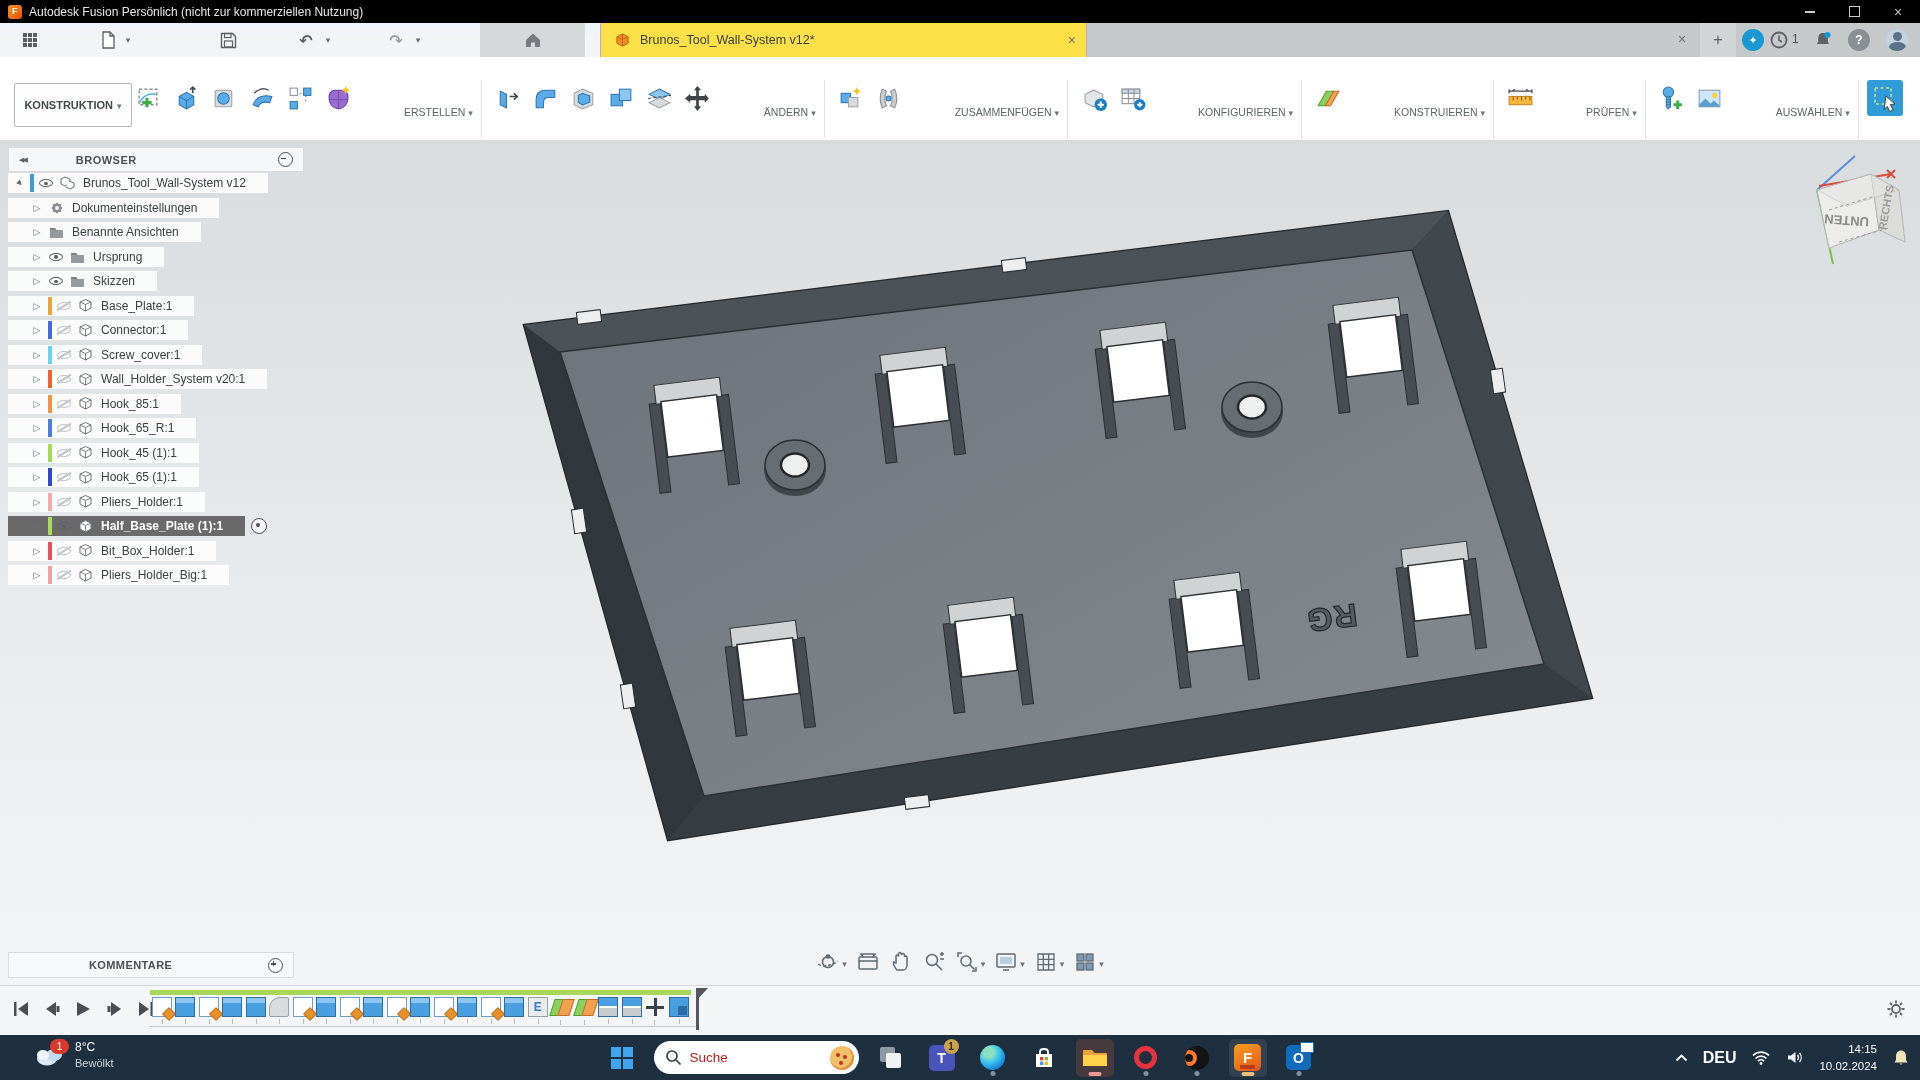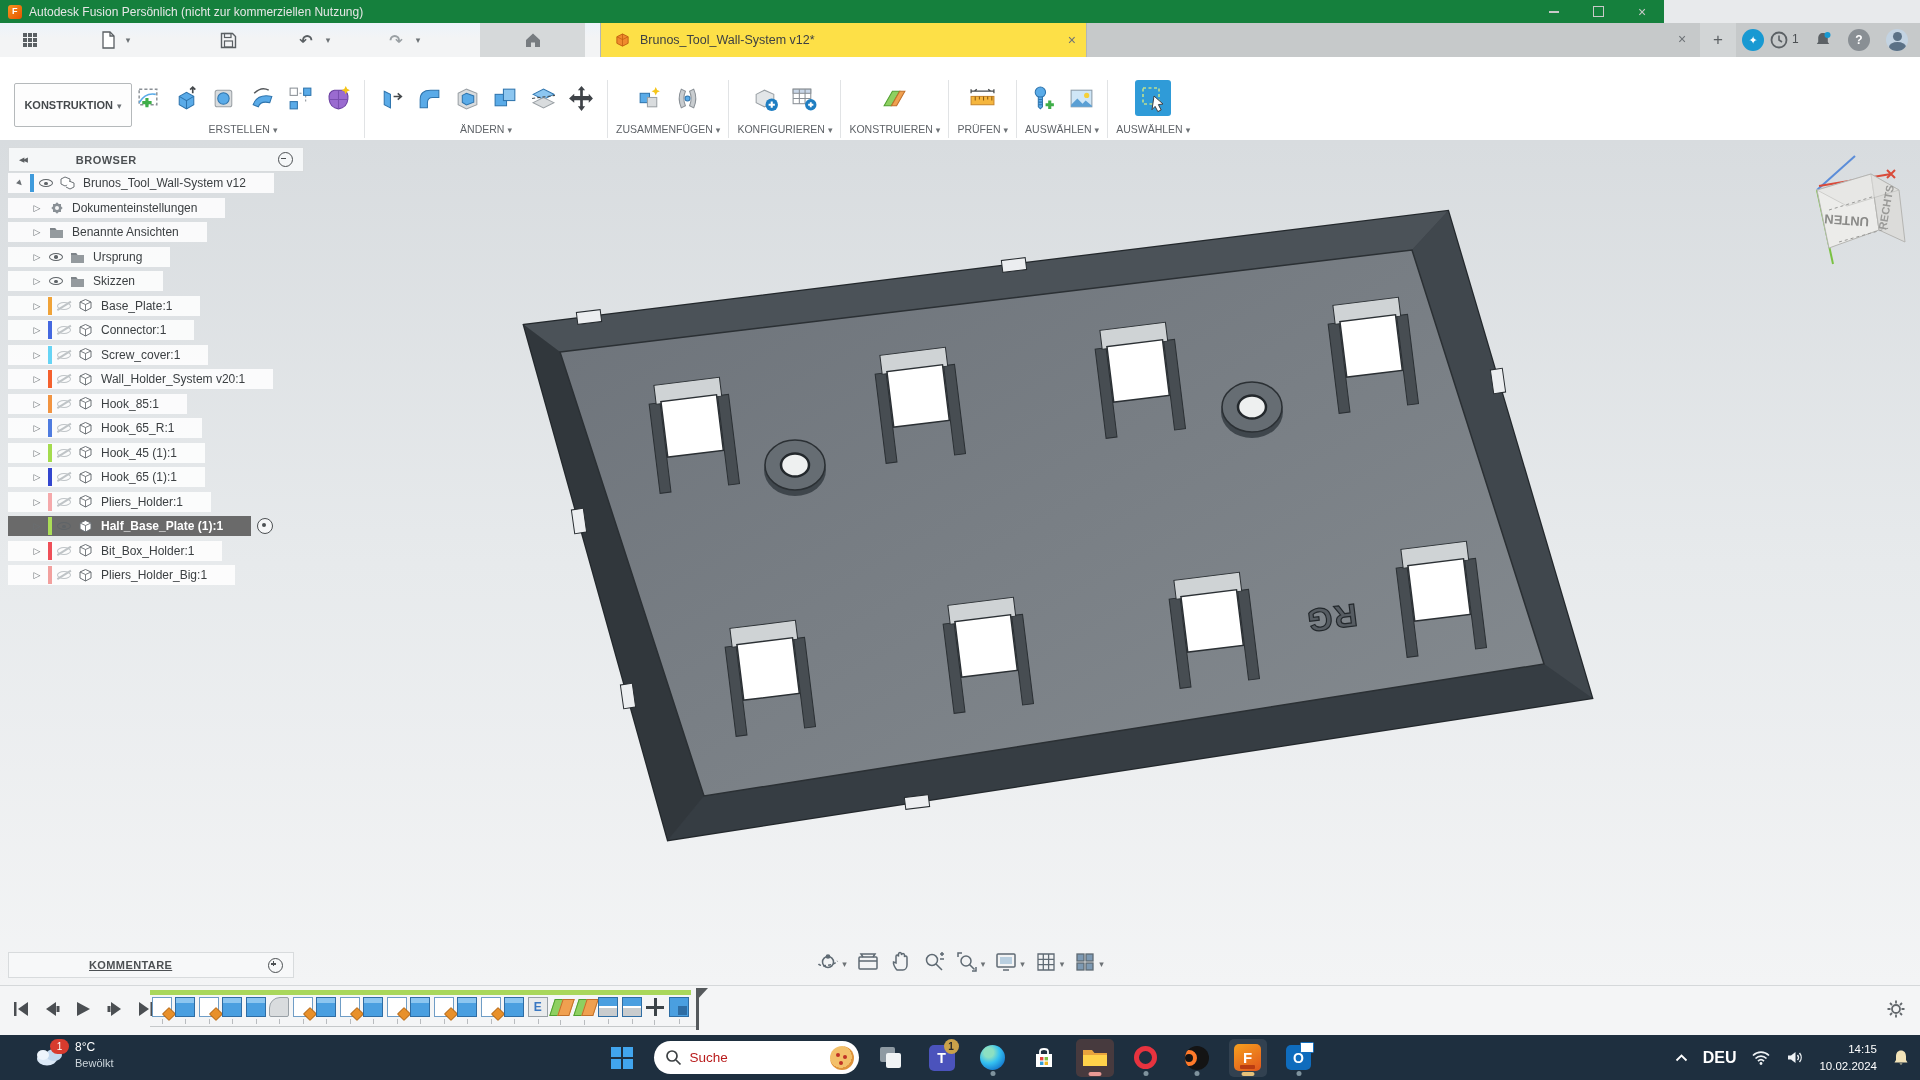--- a/index.html
+++ b/index.html
@@ -2,21 +2,21 @@
 <html><head>
 <meta charset="utf-8">
 <style>
   html,body{margin:0;padding:0;}
   body{width:1920px;height:1080px;position:relative;overflow:hidden;
        font-family:"Liberation Sans","DejaVu Sans",sans-serif;background:#e8eaec;
        -webkit-font-smoothing:antialiased;}
   .abs{position:absolute;}
 
   
-  .titlebar{position:absolute;left:0;top:0;width:1664px;height:23px;background:#15803d;
+  .titlebar{position:absolute;left:0;top:0;width:1920px;height:23px;background:#000000;
             display:flex;align-items:center;color:#e6e6e6;font-size:12px;}
   .fus-logo{width:14px;height:14px;border-radius:3px;margin:0 7px 0 8px;
             background:linear-gradient(135deg,#f7941e,#e65300);position:relative;flex:none;}
   .fus-logo::after{content:"F";position:absolute;left:4px;top:1px;font-size:9px;font-weight:bold;color:#fff;}
   .win-controls{position:absolute;right:0;top:0;height:23px;display:flex;}
   .win-btn{width:44px;height:23px;display:flex;align-items:center;justify-content:center;color:#c9c9c9;}
   .glyph-min{width:10px;height:2px;background:#c9c9c9;}
   .glyph-max{width:9px;height:9px;border:1.5px solid #c9c9c9;}
   .glyph-close{font-size:14px;line-height:1;}
 
@@ -46,21 +46,21 @@
 
   
   .ribbon{position:absolute;left:0;top:57px;width:1920px;height:83px;background:#fff;border-bottom:1px solid #c9cdd0;}
   .env-box{position:absolute;left:14px;top:26px;width:116px;height:42px;border:1px solid #b5b9bb;border-radius:2px;
            background:#fdfdfd;display:flex;align-items:center;justify-content:center;gap:4px;
            font-size:11px;font-weight:bold;color:#45494c;}
   .rtabs{position:absolute;left:130px;top:2px;display:flex;gap:34px;padding-left:18px;font-size:12px;font-weight:bold;color:#6b7075;}
   .rtab{padding:2px 4px 3px;letter-spacing:.2px;}
   .rtab.active{color:#0a99dc;border-bottom:3px solid #0a99dc;}
   .rgroups{position:absolute;left:130px;top:21px;display:flex;align-items:flex-start;}
-  .rgroup{display:flex;flex-direction:column;align-items:center;}
+  .rgroup{display:flex;flex-direction:row;align-items:flex-end;gap:48px;}
   .g-icons{display:flex;gap:2px;height:40px;align-items:center;}
   .g-label{font-size:10.5px;color:#5f6368;margin-top:5px;display:flex;align-items:center;gap:3px;white-space:nowrap;}
   .rsep{width:1px;height:58px;background:#e1e3e5;margin:2px 8px 0;}
   .ric{width:36px;height:36px;display:flex;align-items:center;justify-content:center;}
   .ric.sel{background:#2f9bd8;border-radius:3px;position:relative;}
 
   
   .viewport{position:absolute;left:0;top:140px;width:1920px;height:845px;
             background:linear-gradient(180deg,#d8dcdf 0%,#e7eaec 50%,#f3f4f5 100%);}
   .model-svg{position:absolute;left:0;top:0;pointer-events:none;}
@@ -68,21 +68,21 @@
   
   .bpanel-head{position:absolute;left:8px;top:7px;width:294px;height:23px;background:rgba(247,248,249,.95);
                border:1px solid #d8dbdd;display:flex;align-items:center;font-size:11px;color:#4c5053;letter-spacing:.5px;}
   .bp-collapse{font-size:7px;color:#5c6063;margin:0 8px 0 10px;letter-spacing:-2px;}
   .bp-title{flex:1;margin-left:42px;font-weight:bold;}
   .circle-btn{width:13px;height:13px;border:1.5px solid #4c5053;border-radius:50%;position:relative;margin-right:10px;flex:none;}
   .circle-btn::after{content:"";position:absolute;left:2px;top:4.5px;width:5px;height:1.5px;background:#4c5053;}
   .circle-btn.plus::before{content:"";position:absolute;left:3.75px;top:2.5px;width:1.5px;height:5px;background:#4c5053;}
   #browser-tree{position:absolute;left:8px;top:33px;}
   .br-row{display:flex;align-items:center;height:20px;margin-bottom:4.5px;}
-  .br-bg{display:flex;align-items:center;height:20px;background:rgba(255,255,255,.85);padding-right:28px;}
+  .br-bg{display:flex;align-items:center;height:20px;background:rgba(255,255,255,.85);padding-right:22px;}
   .br-row .tri{width:14px;margin:0 4px 0 22px;flex:none;color:#6a6f73;font-size:9px;text-align:center;}
   .tri::after{content:"▷";}
   .tri.root::after{content:"▼";display:inline-block;transform:rotate(-45deg);}
   .br-row.rootrow .tri{margin-left:4px;}
   .cbar{width:4px;height:18px;margin-right:4px;flex:none;}
   .cbar.none{width:0;margin:0;}
   .eye{width:17px;height:15px;position:relative;flex:none;margin-right:4px;}
   .eye::before{content:"";position:absolute;left:1px;top:3.5px;width:12px;height:6px;border:1.5px solid #5f6468;border-radius:50%;}
   .eye.visible::after{content:"";position:absolute;left:6px;top:6px;width:3.5px;height:3.5px;background:#5f6468;border-radius:50%;}
   .eye.hidden::before{border-color:#bfc4c7;}
@@ -90,21 +90,21 @@
   .br-ic{width:17px;height:16px;margin-right:7px;flex:none;display:flex;align-items:center;justify-content:center;}
   .br-label{font-size:12px;color:#3c4043;white-space:nowrap;}
   .br-row.selected .br-bg{background:#6a6a6a;}
   .br-row.selected .br-label{color:#fff;font-weight:bold;}
   .target{width:14px;height:14px;border:1.5px solid #4c5053;border-radius:50%;margin-left:6px;position:relative;background:#f5f6f7;flex:none;}
   .target::after{content:"";position:absolute;left:3.5px;top:3.5px;width:4px;height:4px;border-radius:50%;background:#4c5053;}
 
   
   .comments{position:absolute;left:8px;top:812px;width:284px;height:24px;background:rgba(247,248,249,.95);
             border:1px solid #d8dbdd;display:flex;align-items:center;font-size:11px;color:#4c5053;}
-  .cm-title{flex:1;margin-left:80px;font-weight:bold;letter-spacing:.4px;text-decoration:underline;}
+  .cm-title{flex:1;margin-left:80px;font-weight:bold;letter-spacing:.4px;}
   .navbar{position:absolute;left:0;top:810px;width:1920px;display:flex;justify-content:center;gap:9px;align-items:center;}
   .nav-ic{display:flex;align-items:center;gap:2px;color:#5f6a73;}
 
   
   .tstrip{position:absolute;left:0;top:985px;width:1920px;height:50px;background:#f4f5f6;border-top:1px solid #d5d8da;}
   .playback{position:absolute;left:10px;top:12px;display:flex;gap:9px;}
   .pb{width:22px;height:22px;display:flex;align-items:center;justify-content:center;}
   .tl-green{position:absolute;left:150px;top:4px;width:541px;height:5px;background:#a9d75b;}
   #tl-features{position:absolute;left:150px;top:11px;display:flex;}
   .tl-base{position:absolute;left:150px;top:40px;width:548px;height:1px;background:#c5c8ca;}

